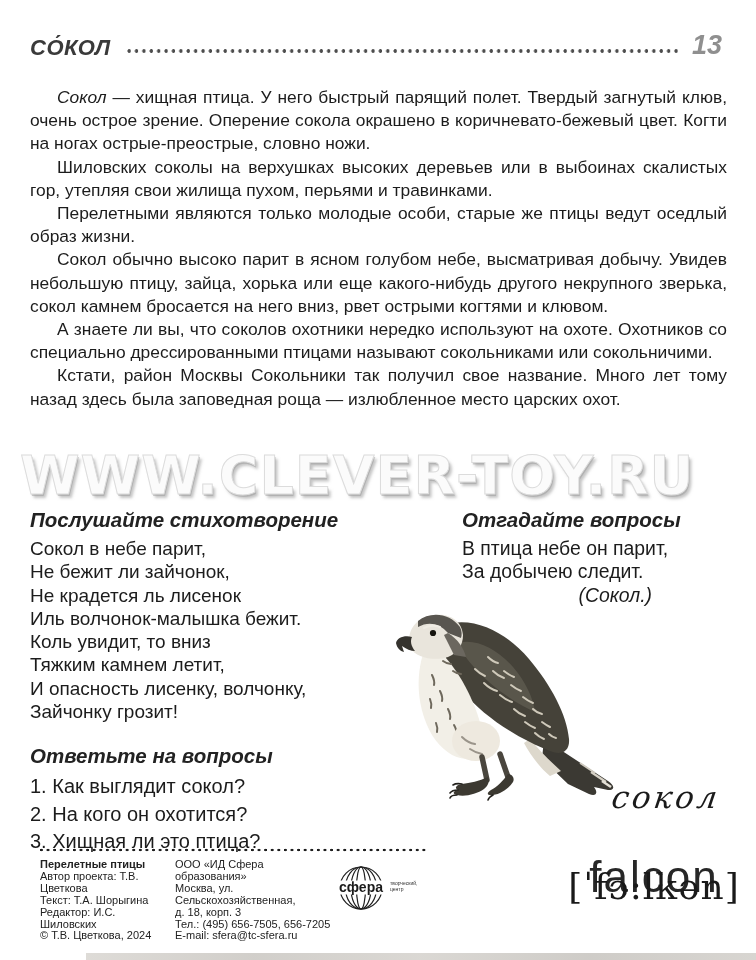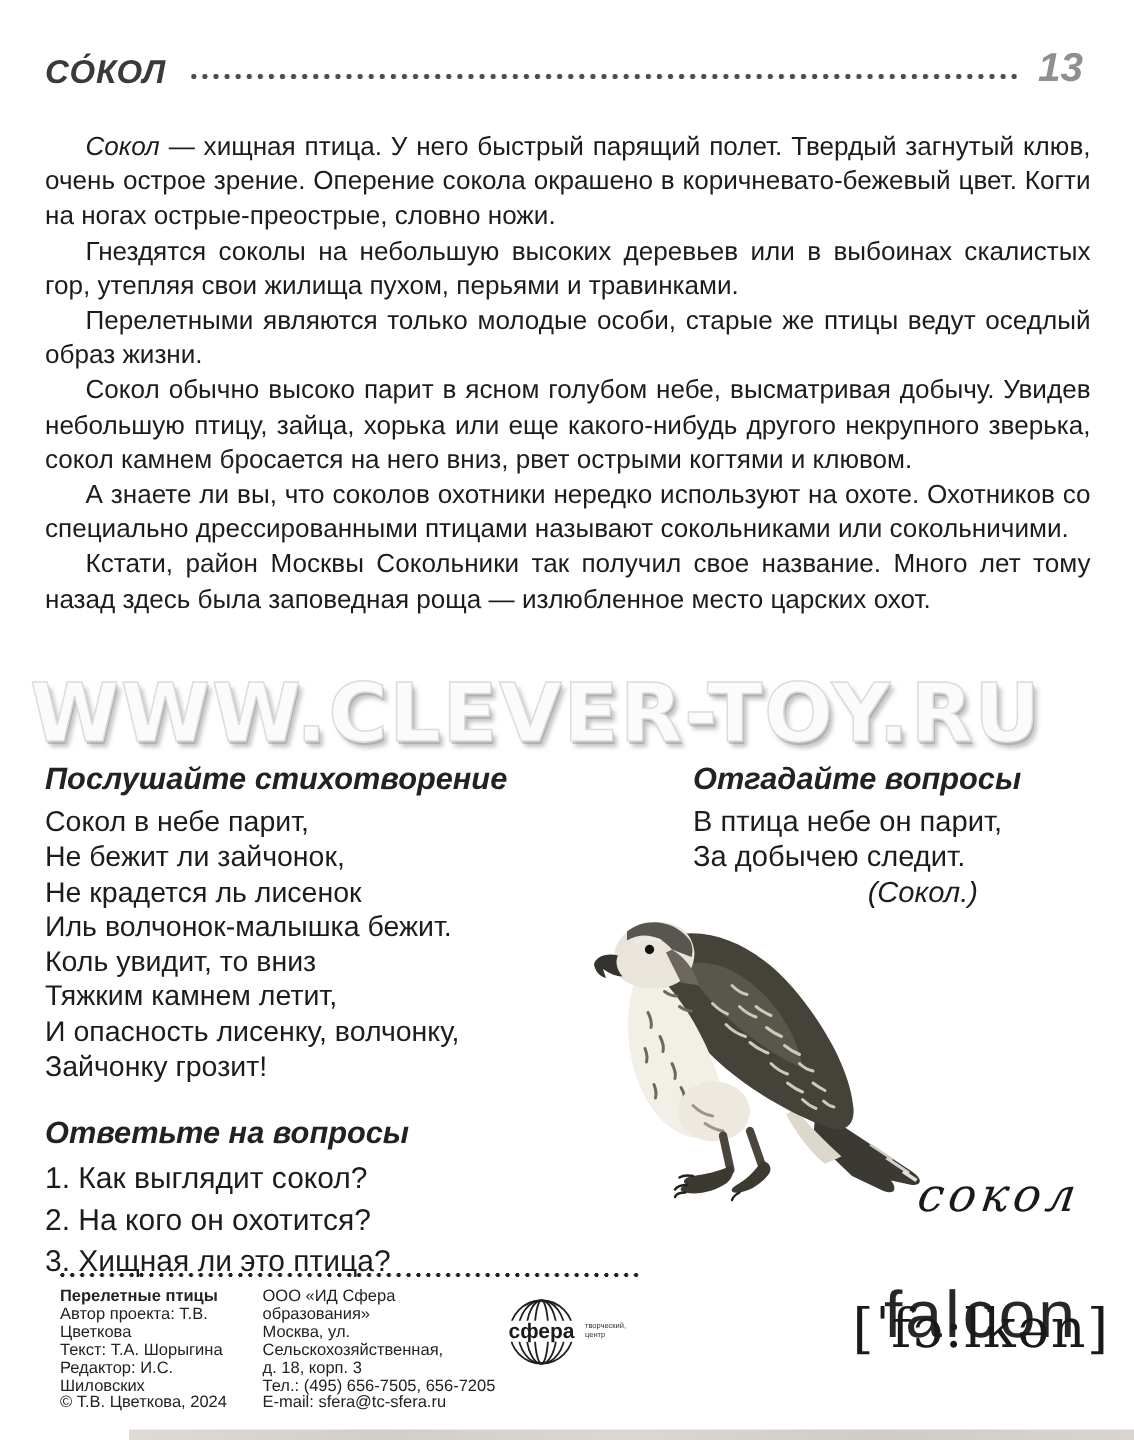--- a/index.html
+++ b/index.html
@@ -107,21 +107,21 @@
   <div class="watermark">WWW.CLEVER-TOY.RU</div>
 
   <div class="header">
     <span class="page-title">СО́КОЛ</span>
     <span class="dot-leader"></span>
     <span class="page-number">13</span>
   </div>
 
   <div class="article">
     <p><span class="italic-lead">Сокол</span><span> — хищная птица. У него быстрый парящий полет. Твердый загнутый клюв, очень острое зрение. Оперение сокола окрашено в коричневато-бежевый цвет. Когти на ногах острые-преострые, словно ножи.</span></p>
-    <p>Гнездятся соколы на небольшую высоких деревьев или в выбоинах скалистых гор, утепляя свои жилища пухом, перьями и травинками.</p>
+    <p>Шиловских соколы на верхушках высоких деревьев или в выбоинах скалистых гор, утепляя свои жилища пухом, перьями и травинками.</p>
     <p>Перелетными являются только молодые особи, старые же птицы ведут оседлый образ жизни.</p>
     <p>Сокол обычно высоко парит в ясном голубом небе, высматривая добычу. Увидев небольшую птицу, зайца, хорька или еще какого-нибудь другого некрупного зверька, сокол камнем бросается на него вниз, рвет острыми когтями и клювом.</p>
     <p>А знаете ли вы, что соколов охотники нередко используют на охоте. Охотников со специально дрессированными птицами называют сокольниками или сокольничими.</p>
     <p>Кстати, район Москвы Сокольники так получил свое название. Много лет тому назад здесь была заповедная роща — излюбленное место царских охот.</p>
   </div>
 
   <div class="poem-block">
     <div class="section-heading">Послушайте стихотворение</div>
     <div class="poem-line">Сокол в небе парит,</div>
     <div class="poem-line">Не бежит ли зайчонок,</div>

